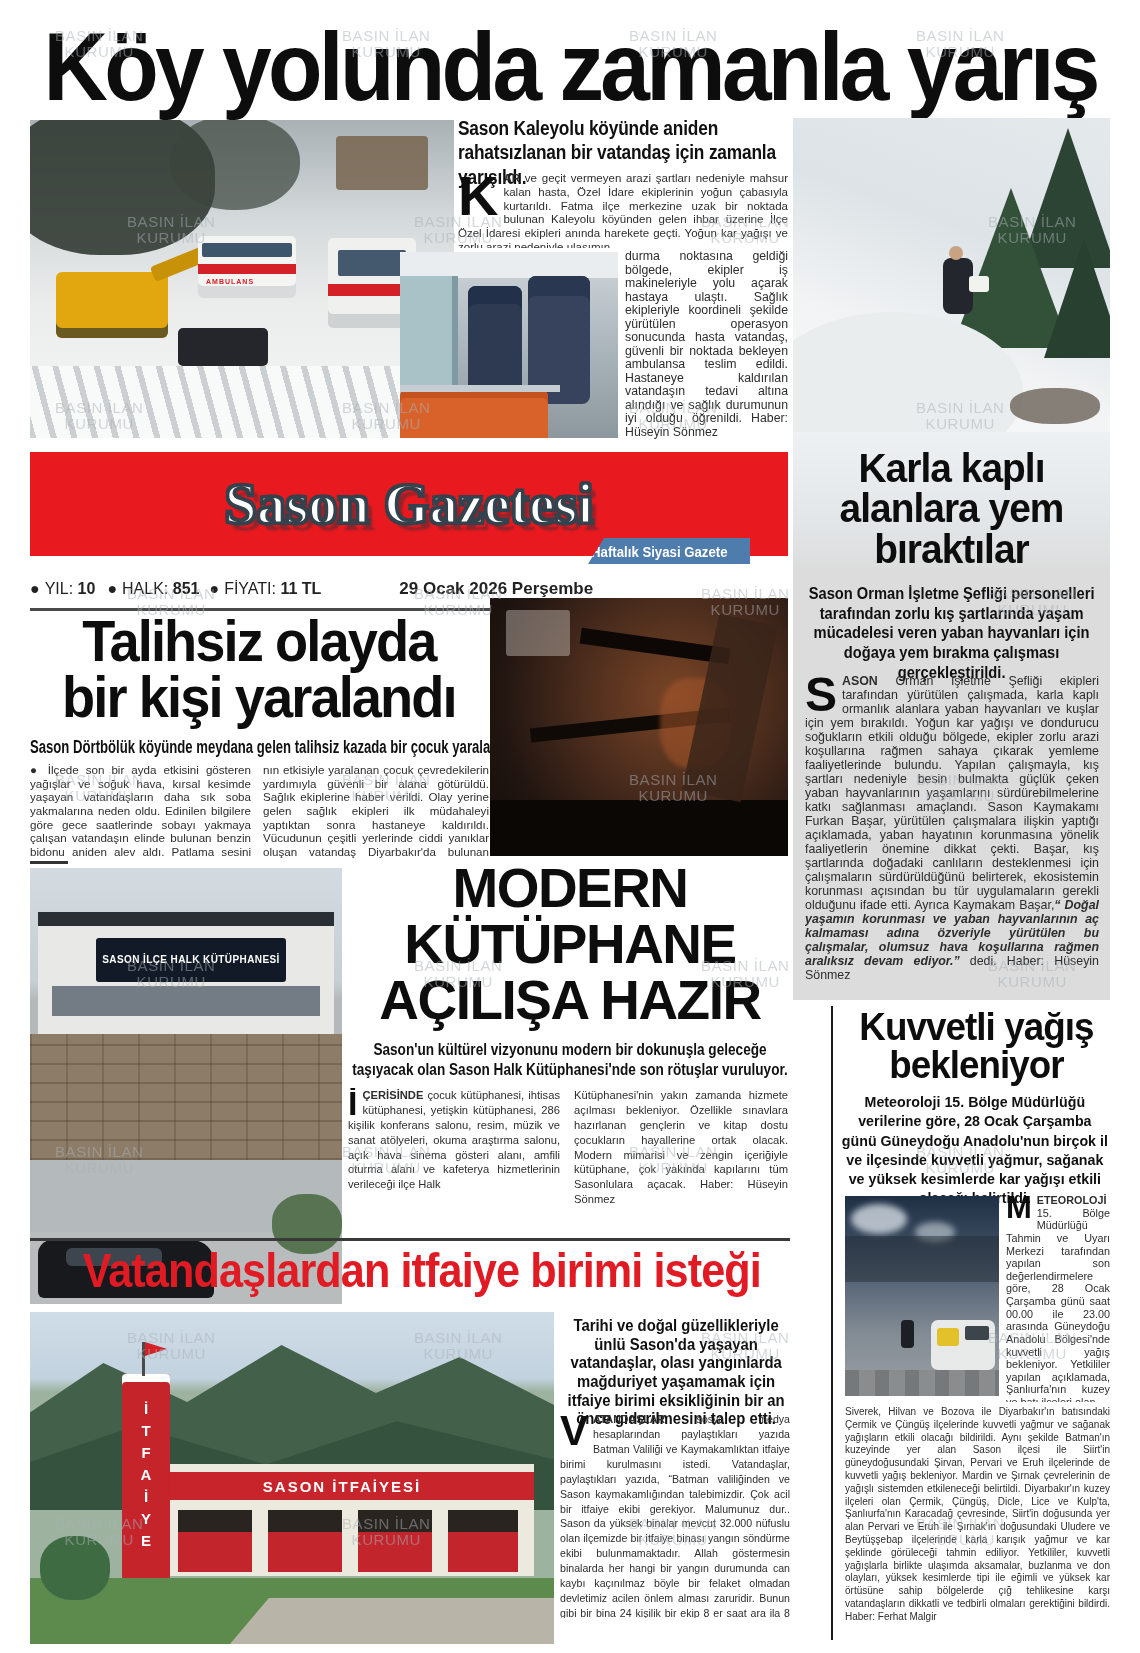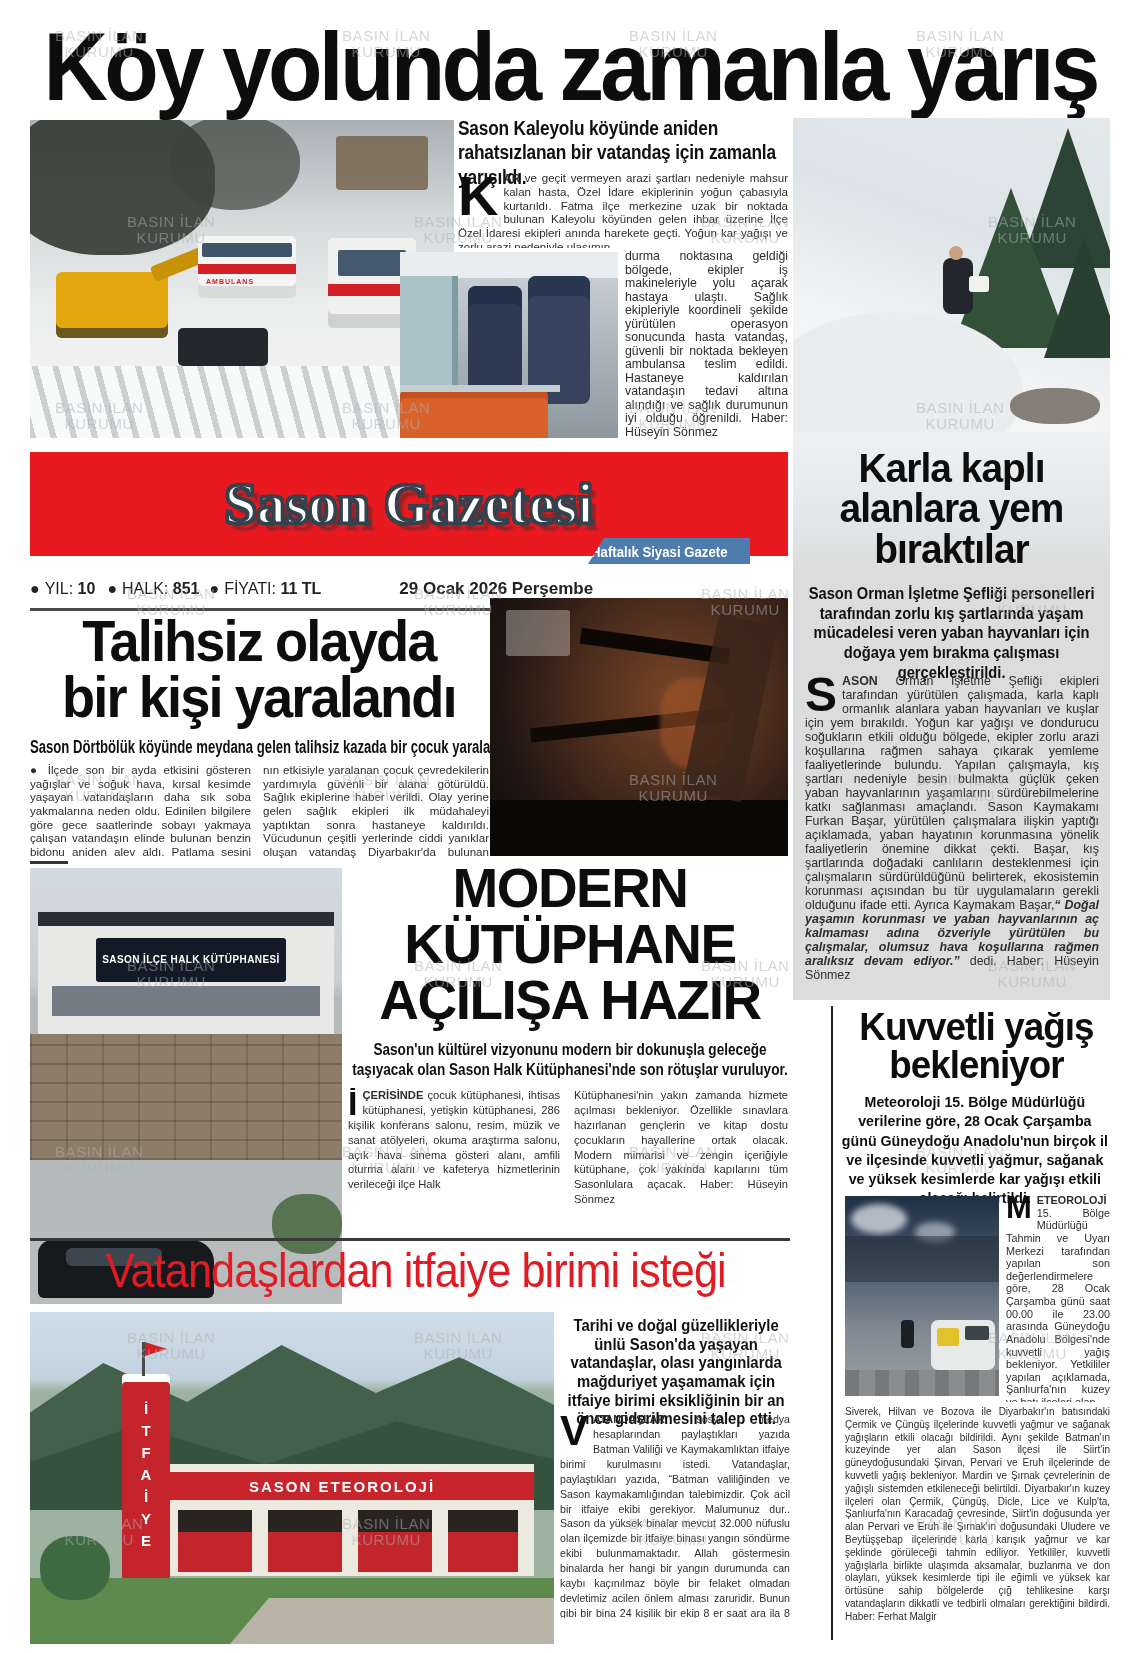--- a/index.html
+++ b/index.html
@@ -187,29 +187,29 @@
 
   <div class="abs bt" style="left:1006px;top:1194px;width:104px;height:208px;font-size:10.8px;line-height:1.17;">
     <p><span class="dropcap" style="font-size:31px;">M</span><b>ETEOROLOJİ</b><span> 15. Bölge Müdürlüğü Tahmin ve Uyarı Merkezi tarafından yapılan son değerlendirmelere göre, 28 Ocak Çarşamba günü saat 00.00 ile 23.00 arasında Güneydoğu Anadolu Bölgesi'nde kuvvetli yağış bekleniyor. Yetkililer yapılan açıklamada, Şanlıurfa'nın kuzey ve batı ilçeleri olan</span></p>
   </div>
   <div class="abs bt" style="left:845px;top:1406px;width:265px;height:234px;font-size:10px;line-height:1.28;">
     <p>Siverek, Hilvan ve Bozova ile Diyarbakır'ın batısındaki Çermik ve Çüngüş ilçelerinde kuvvetli yağmur ve sağanak yağışların etkili olacağı bildirildi. Aynı şekilde Batman'ın kuzeyinde yer alan Sason ilçesi ile Siirt'in güneydoğusundaki Şirvan, Pervari ve Eruh ilçelerinde de kuvvetli yağış bekleniyor. Mardin ve Şırnak çevrelerinin de yağışlı sistemden etkileneceği belirtildi. Diyarbakır'ın kuzey ilçeleri olan Çermik, Çüngüş, Dicle, Lice ve Kulp'ta, Şanlıurfa'nın Karacadağ çevresinde, Siirt'in doğusunda yer alan Pervari ve Eruh ile Şırnak'ın doğusundaki Uludere ve Beytüşşebap ilçelerinde karla karışık yağmur ve kar şeklinde görüleceği tahmin ediliyor. Yetkililer, kuvvetli yağışlarla birlikte ulaşımda aksamalar, buzlanma ve don olayları, yüksek kesimlerde tipi ile eğimli ve yüksek kar örtüsüne sahip bölgelerde çığ tehlikesine karşı vatandaşların dikkatli ve tedbirli olmaları gerektiğini bildirdi. Haber: Ferhat Malgir</p>
   </div>
 
   <div class="rule" style="left:30px;top:1238px;width:760px;height:3px;background:#3a3a3a;"></div>
 
-  <div class="abs" style="left: 36px; top: 1246px; width: 760px; text-align: center; font-weight: 400; color: rgb(225, 27, 35);">
+  <div class="abs" style="left: 42px; top: 1246px; width: 760px; text-align: center; font-weight: 700; color: rgb(225, 27, 35);">
     <span class="squeeze" style="width:844px;transform:scaleX(0.9);font-size:48px;line-height:1.04;letter-spacing:-1px;white-space:nowrap;text-align:center;">Vatandaşlardan itfaiye birimi isteği</span>
   </div>
 
   <div class="photo" style="left:30px;top:1312px;width:524px;height:332px;background:linear-gradient(180deg,#cfdde8 0%,#c2d2de 20%,#9db3a0 24%);">
     <div class="ph" style="left:0;top:18px;width:524px;height:150px;background:#43604a;clip-path:polygon(0 55%,14% 22%,30% 48%,48% 10%,66% 42%,82% 18%,100% 50%,100% 100%,0 100%);"></div>
     <div class="ph" style="left:0;top:78px;width:524px;height:120px;background:#35523e;clip-path:polygon(0 60%,20% 30%,45% 62%,70% 26%,100% 58%,100% 100%,0 100%);"></div>
     <div class="ph" style="left:120px;top:152px;width:384px;height:112px;background:#eceadf;"></div>
-    <div class="ph" style="left:120px;top:160px;width:384px;height:28px;background:#c8242b;display:flex;align-items:center;justify-content:center;color:#fff;font-weight:700;font-size:15px;letter-spacing:2px;">SASON  ETEOROLOJİ</div>
+    <div class="ph" style="left:120px;top:160px;width:384px;height:28px;background:#c8242b;display:flex;align-items:center;justify-content:center;color:#fff;font-weight:700;font-size:15px;letter-spacing:2px;">SASON  İTFAİYESİ</div>
     <div class="ph" style="left:148px;top:198px;width:74px;height:62px;background:#2a2420;box-shadow:inset 0 -40px 0 #c2262c;"></div>
     <div class="ph" style="left:238px;top:198px;width:74px;height:62px;background:#2a2420;box-shadow:inset 0 -40px 0 #c2262c;"></div>
     <div class="ph" style="left:328px;top:198px;width:74px;height:62px;background:#2a2420;box-shadow:inset 0 -40px 0 #c2262c;"></div>
     <div class="ph" style="left:418px;top:198px;width:70px;height:62px;background:#2a2420;box-shadow:inset 0 -40px 0 #c2262c;"></div>
     <div class="ph" style="left:92px;top:62px;width:48px;height:206px;background:#c5242b;border-radius:4px;box-shadow:inset 0 8px 0 #ffffff;display:flex;align-items:center;justify-content:center;">
       <div style="writing-mode:vertical-rl;text-orientation:upright;color:#fff;font-weight:700;font-size:15px;letter-spacing:5px;">İTFAİYE</div>
     </div>
     <div class="ph" style="left:112px;top:30px;width:3px;height:34px;background:#4a4a4a;"></div>
     <div class="ph" style="left:115px;top:30px;width:22px;height:14px;background:#d42027;clip-path:polygon(0 0,100% 50%,0 100%);"></div>
     <div class="ph" style="left:0;bottom:0;width:524px;height:66px;background:#5d8a4d;"></div>

